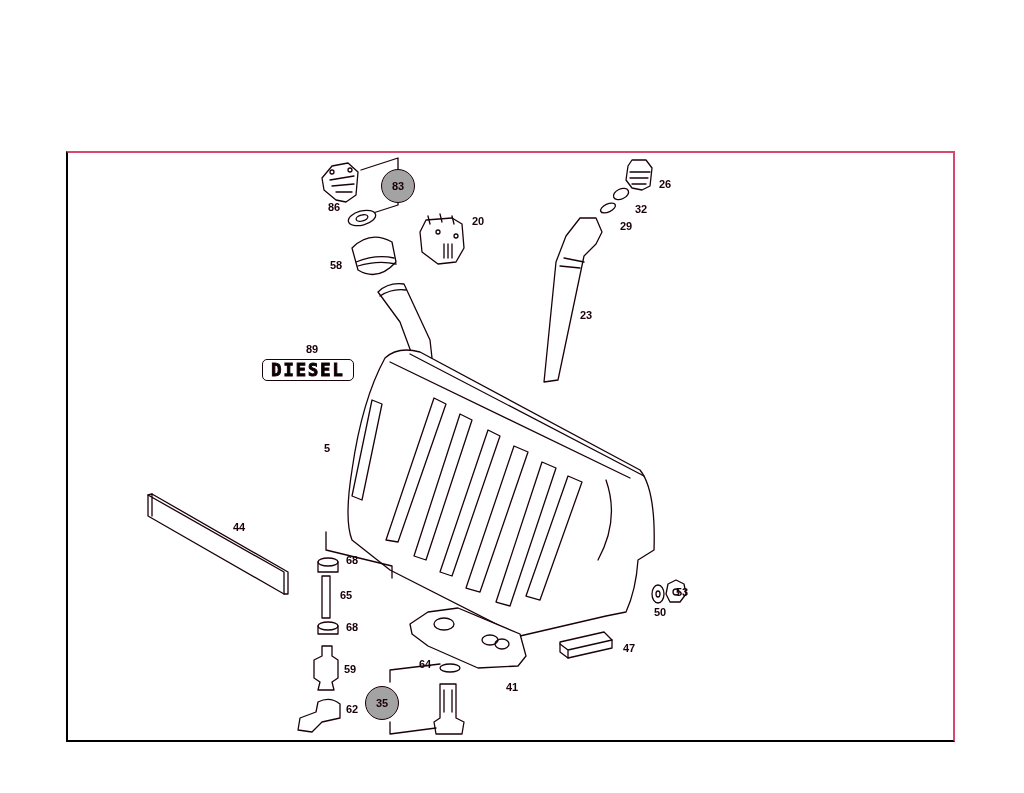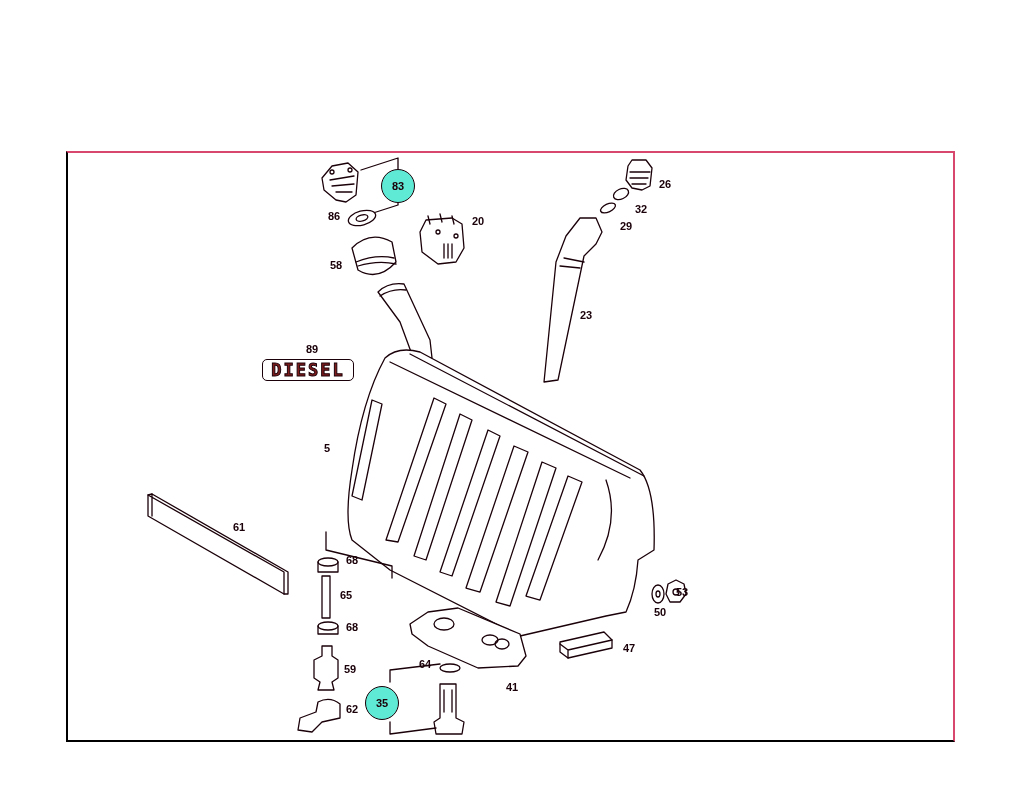--- a/index.html
+++ b/index.html
@@ -1,22 +1,22 @@
 <!DOCTYPE html>
 <html><head>
 <meta charset="utf-8">
 <style>
   html, body { margin:0; padding:0; background:#ffffff; }
   body { width:1024px; height:793px; position:relative; overflow:hidden; font-family:"Liberation Sans", sans-serif; }
   #frame { position:absolute; left:66px; top:151px; width:889px; height:591px; border-left:2px solid #000; border-bottom:2px solid #000; border-top:2px solid #d8486e; border-right:2px solid #d8486e; box-sizing:border-box; }
   svg#drawing { position:absolute; left:0; top:0; width:1024px; height:793px; }
   .lbl { position:absolute; font-size:11px; font-weight:bold; color:#1a0008; line-height:1; white-space:nowrap; }
-  .callout { position:absolute; width:34px; height:34px; border:1.5px solid #1a0008; border-radius:50%; display:flex; align-items:center; justify-content:center; font-size:11px; font-weight:bold; color:#1a0008; background:#5eead4; box-sizing:border-box; }
+  .callout { position:absolute; width:34px; height:34px; border:1.5px solid #1a0008; border-radius:50%; display:flex; align-items:center; justify-content:center; font-size:11px; font-weight:bold; color:#1a0008; background:#a3a3a3; box-sizing:border-box; }
   .badge { position:absolute; left:262px; top:359px; width:92px; height:22px; border:1.5px solid #1a0008; border-radius:5px; box-sizing:border-box; display:flex; align-items:center; justify-content:center; }
-  .badge span { font-family:"DejaVu Sans Mono", monospace; font-size:17px; font-weight:bold; letter-spacing:2px; color:#7f1d1d; -webkit-text-stroke:1px #1a0008; }
+  .badge span { font-family:"DejaVu Sans Mono", monospace; font-size:17px; font-weight:bold; letter-spacing:2px; color:#000000; -webkit-text-stroke:1px #1a0008; }
   .stroke { fill:none; stroke:#1a0008; stroke-width:1.3; stroke-linejoin:round; stroke-linecap:round; }
   .stroke2 { fill:#fff; stroke:#1a0008; stroke-width:1.3; stroke-linejoin:round; }
 </style>
 </head>
 <body>
 
 <div id="frame"></div>
 
 <svg id="drawing" viewBox="0 0 1024 793">
 
@@ -124,33 +124,33 @@
     <ellipse class="stroke2" cx="658" cy="594" rx="6" ry="9"></ellipse>
     <ellipse class="stroke" cx="658" cy="594" rx="2" ry="3"></ellipse>
   </g>
   <g>
     <path class="stroke2" d="M668,584 L676,580 L684,584 L686,594 L680,602 L670,602 L666,594 Z"></path>
     <circle class="stroke" cx="676" cy="592" r="3"></circle>
   </g>
 </svg>
 
 <div class="callout" style="left:381px;top:169px;">83</div>
-<div class="lbl" style="left:328px;top:211px;">86</div>
+<div class="lbl" style="left:328px;top:202px;">86</div>
 <div class="lbl" style="left:472px;top:216px;">20</div>
 <div class="lbl" style="left:330px;top:260px;">58</div>
 <div class="lbl" style="left:659px;top:179px;">26</div>
 <div class="lbl" style="left:635px;top:204px;">32</div>
 <div class="lbl" style="left:620px;top:221px;">29</div>
 <div class="lbl" style="left:580px;top:310px;">23</div>
 <div class="lbl" style="left:306px;top:344px;">89</div>
 <div class="badge">
     <span>DIESEL</span>
   </div>
 <div class="lbl" style="left:324px;top:443px;">5</div>
-<div class="lbl" style="left:233px;top:522px;">61</div>
+<div class="lbl" style="left:233px;top:522px;">44</div>
 <div class="lbl" style="left:346px;top:555px;">68</div>
 <div class="lbl" style="left:340px;top:590px;">65</div>
 <div class="lbl" style="left:346px;top:622px;">68</div>
 <div class="lbl" style="left:344px;top:664px;">59</div>
 <div class="lbl" style="left:346px;top:704px;">62</div>
 <div class="lbl" style="left:419px;top:659px;">64</div>
 <div class="callout" style="left:365px;top:686px;text-align:center;">35</div>
 <div class="lbl" style="left:506px;top:682px;">41</div>
 <div class="lbl" style="left:623px;top:643px;">47</div>
 <div class="lbl" style="left:654px;top:607px;">50</div>

